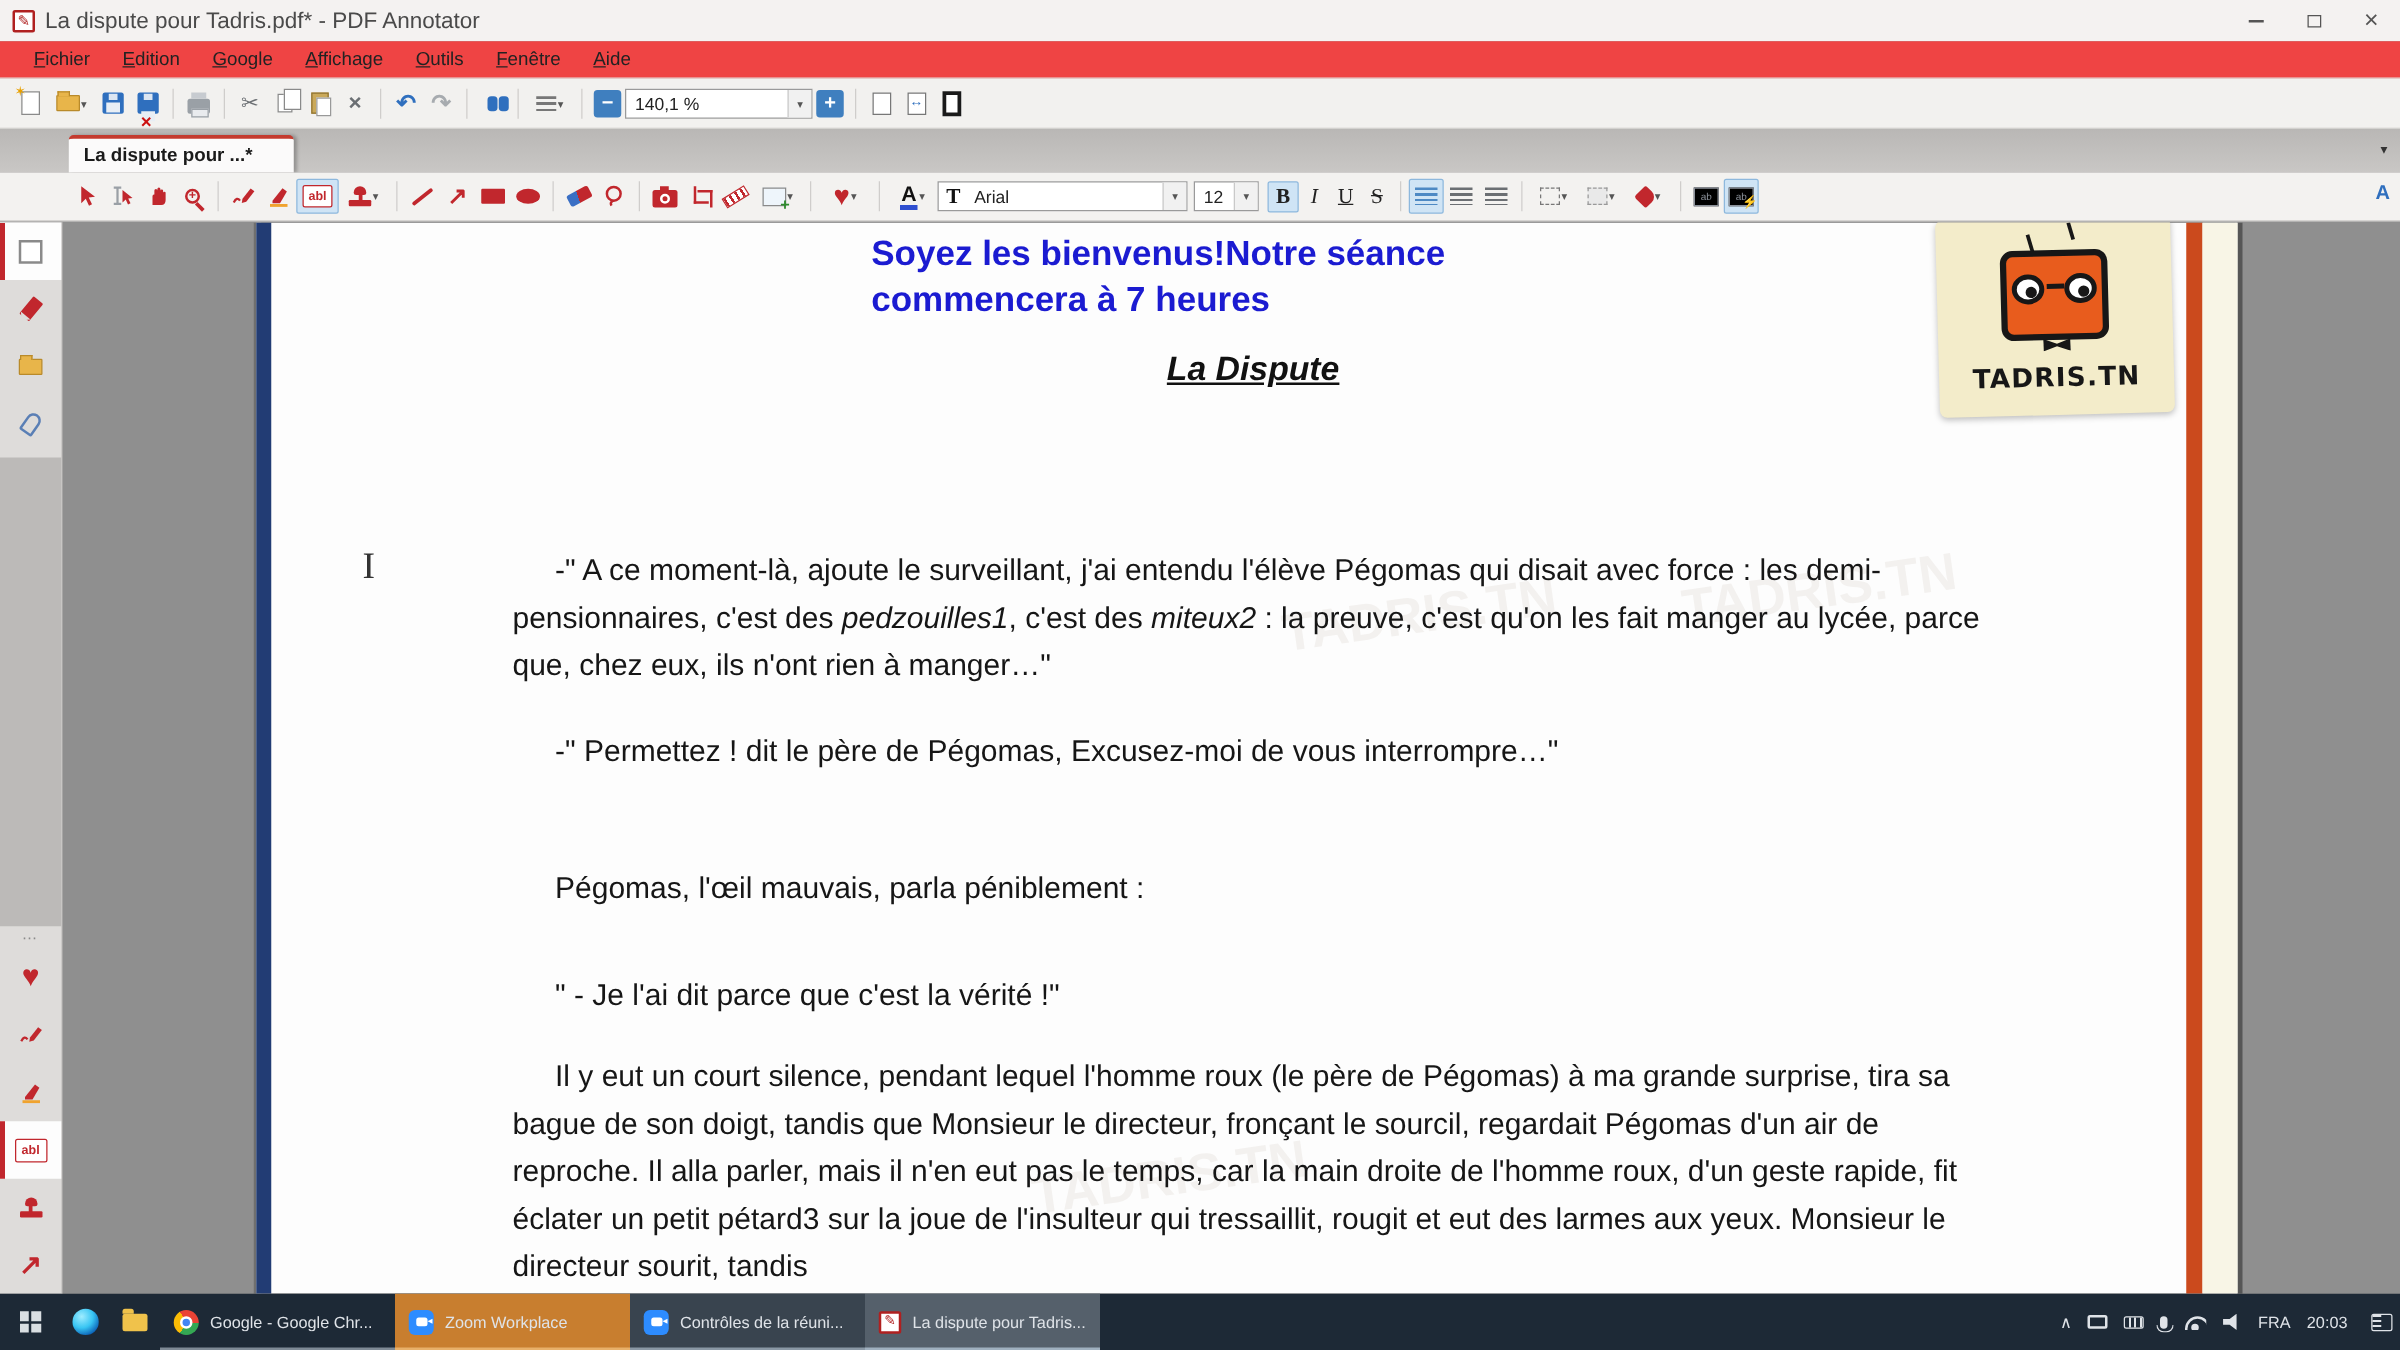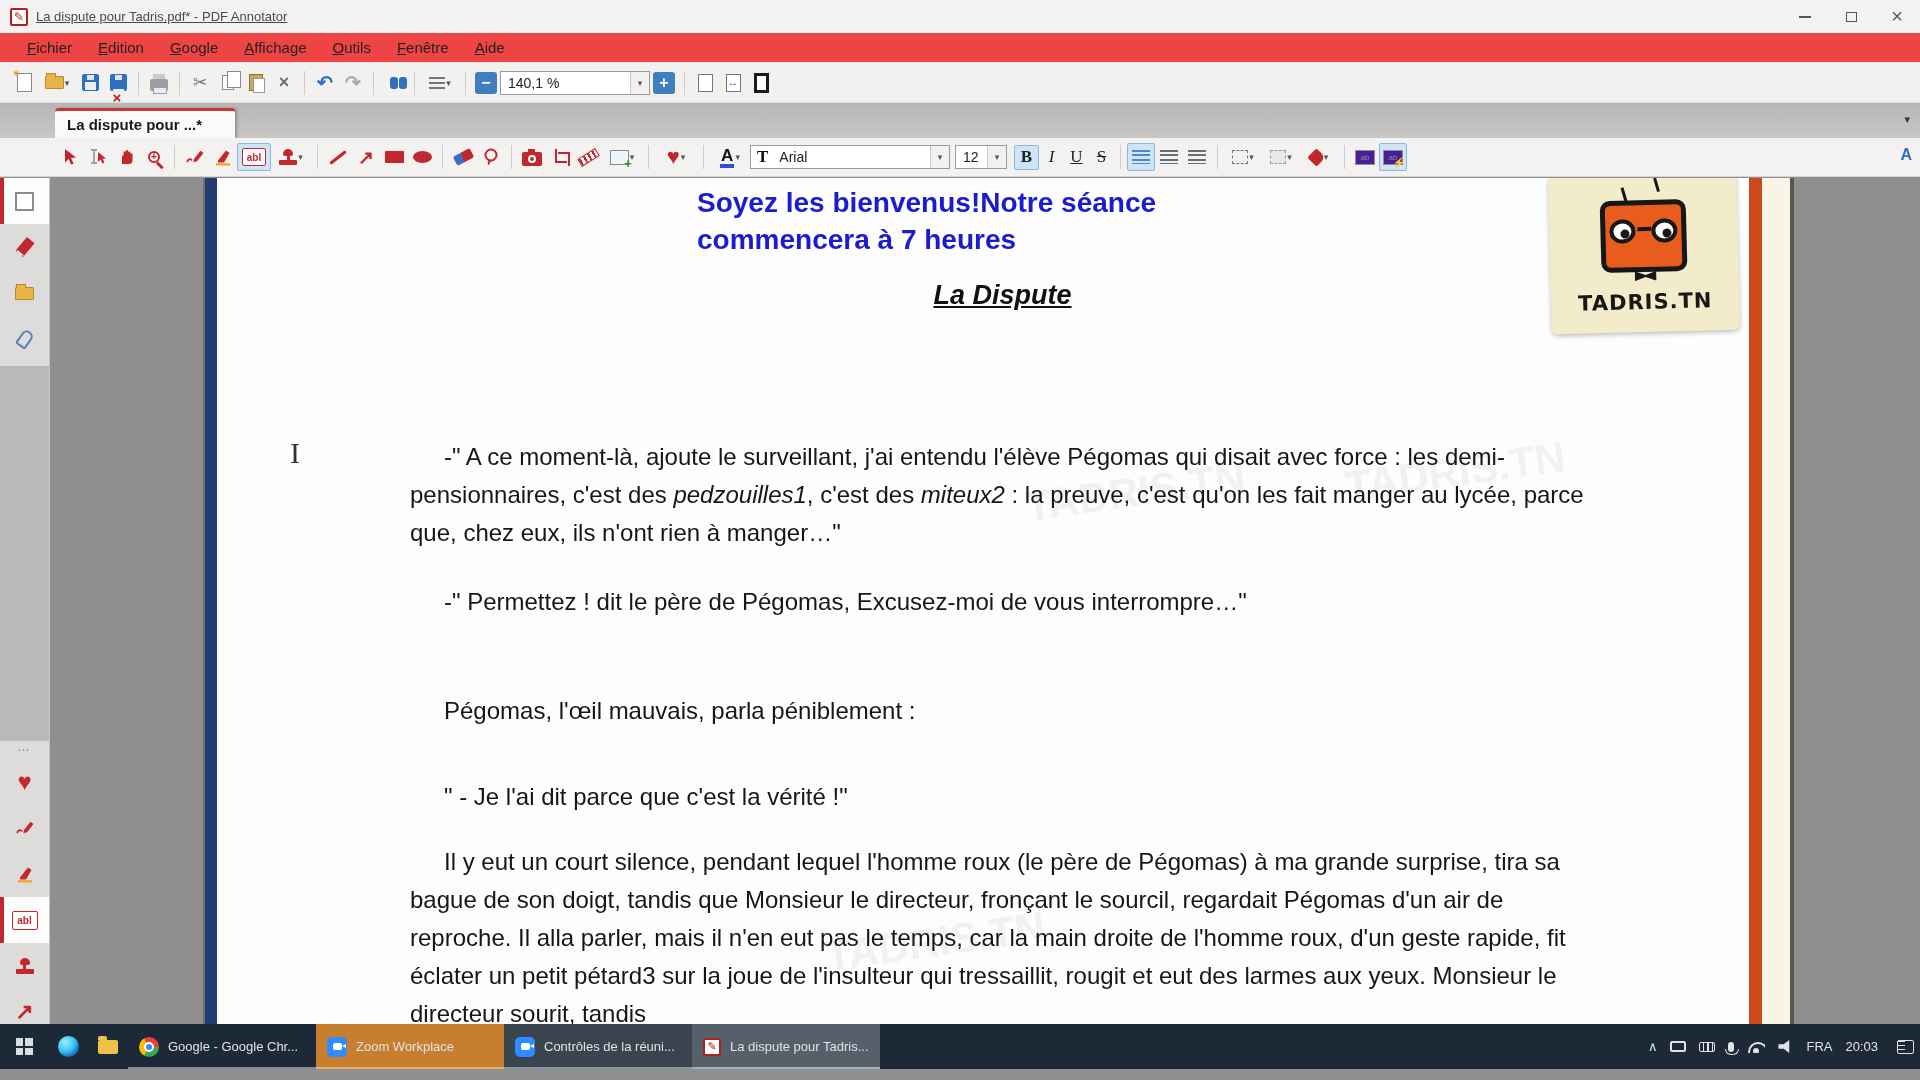--- a/index.html
+++ b/index.html
@@ -4,21 +4,21 @@
 <style>
   * { margin:0; padding:0; box-sizing:border-box; }
   html,body { width:1920px; height:1080px; overflow:hidden; background:#888;
               font-family:"Liberation Sans", sans-serif; }
   .screen { position:relative; width:1920px; height:1080px; background:#8f8f8f; }
 
   
   .titlebar { height:33px; background:#f4f2f1; display:flex; align-items:center; padding-left:10px; }
   .appicon { width:18px; height:18px; background:#fff; border:2px solid #b02020; border-radius:2px;
              color:#b02020; font-size:12px; line-height:14px; text-align:center; margin-right:8px; }
-  .titletext { font-size:13px; color:#4a4a4a;text-decoration:underline; }
+  .titletext { font-size:18px; color:#4a4a4a; }
   .wincontrols { margin-left:auto; display:flex; height:100%; }
   .winbtn { width:46px; height:100%; display:flex; align-items:center; justify-content:center; color:#555; font-size:15px; }
   .winbtn .bar { width:12px; height:2px; background:#555; }
   .winbtn .restore { width:11px; height:10px; border:1.5px solid #555; }
 
   
   .menubar { height:30px; background:#ef4444; display:flex; align-items:center; padding-left:14px; border-bottom:1px solid #e3e1df; }
   .menu-item { font-size:15px; color:#222; padding:3px 13px; }
   .menu-item::first-letter { text-decoration:underline; }
 
@@ -98,21 +98,21 @@
   .fmtbtn.b { font-weight:bold; }
   .fmtbtn.i { font-style:italic; }
   .fmtbtn.u { text-decoration:underline; }
   .fmtbtn.s { text-decoration:line-through; }
   .fmtbtn.sel { background:#cfe4f5; border:1px solid #8db8dd; border-radius:2px; }
   .alignico { width:18px; height:14px; background:repeating-linear-gradient(#6b6f73 0 2px, transparent 2px 4.5px); }
   .alignico.blue { background:repeating-linear-gradient(#4d89c4 0 2px, transparent 2px 4.5px); }
   .borderico { width:16px; height:14px; border:1.5px dashed #777; }
   .fillico { width:16px; height:14px; border:1.5px dashed #999; background:#e9e9e9; }
   .bucketico { width:13px; height:13px; background:#c1272d; transform:rotate(45deg); border-radius:2px 6px 2px 2px; }
-  .noteico { width:20px; height:15px; border:1.5px solid #8a9099; background:#4c1d95; position:relative; font-size:8px; color:#8a9099; text-align:center; line-height:13px; }
+  .noteico { width:20px; height:15px; border:1.5px solid #8a9099; background:#000000; position:relative; font-size:8px; color:#8a9099; text-align:center; line-height:13px; }
   .noteico.flash::after { content:"⚡"; position:absolute; right:-4px; bottom:-5px; font-size:10px; color:#e8a000; }
   .ann-right { position:absolute; right:8px; top:8px; font-size:16px; font-weight:bold; color:#2f6fbe; }
 
   
   .main { position:absolute; top:178px; bottom:45px; left:0; right:0; display:flex; }
   .sidebar { width:50px; background:#dedcda; border-right:1px solid #c6c4c2; display:flex; flex-direction:column; align-items:stretch; }
   .side-item { height:46px; display:flex; align-items:center; justify-content:center; position:relative; }
   .side-item.sel { background:#fdfdfd; box-shadow:inset 4px 0 0 #c1272d; }
   .side-gap { flex:1; background:#bcbab8; margin:4px 0; }
   .ico-sq { width:19px; height:19px; background:#fff; border:2px solid #8a8a8a; }
@@ -149,21 +149,21 @@
   .logo-face::before { content:""; position:absolute; top:-18px; left:18px; width:3px; height:14px; background:#171717; transform:rotate(-15deg); box-shadow:34px 0 0 #171717; }
   .logo-eye { position:absolute; top:14px; width:26px; height:24px; background:#fff; border:4px solid #171717; border-radius:50%; }
   .logo-eye::after { content:""; position:absolute; top:6px; left:7px; width:9px; height:9px; background:#171717; border-radius:50%; }
   .logo-eye.l { left:4px; } .logo-eye.r { right:4px; }
   .logo-bridge { position:absolute; top:22px; left:32px; width:14px; height:4px; background:#171717; }
   .logo-bow { position:absolute; bottom:-14px; left:28px; width:22px; height:10px; background:#171717; clip-path:polygon(0 0,50% 40%,100% 0,100% 100%,50% 60%,0 100%); }
   .logo-caption { margin-top:18px; font-weight:bold; font-size:21px; letter-spacing:1px; color:#171717; font-family:"DejaVu Sans", sans-serif; }
   .textcursor { position:absolute; left:240px; top:258px; font-family:"Liberation Serif", serif; font-size:30px; color:#333; }
 
   
-  .taskbar { position:absolute; left:0; bottom:11px; width:1920px; height:45px; background:#1d2936; display:flex; align-items:stretch; color:#dfe3e8; }
+  .taskbar { position:absolute; left:0; bottom:0; width:1920px; height:45px; background:#1d2936; display:flex; align-items:stretch; color:#dfe3e8; }
   .tbtn { display:flex; align-items:center; justify-content:center; width:48px; }
   .winlogo { width:17px; height:17px; display:grid; grid-template-columns:1fr 1fr; grid-template-rows:1fr 1fr; gap:2px; }
   .winlogo span { background:#d9dee2; }
   .edgeico { width:21px; height:21px; border-radius:50%; background:radial-gradient(circle at 35% 30%, #9fecff, #38c5f3 45%, #0c63b8 78%, #0a4d8c); }
   .expico { width:20px; height:14px; background:#f0c24b; border-radius:2px; position:relative; }
   .expico::before { content:""; position:absolute; top:-4px; left:0; width:9px; height:4px; background:#f0c24b; border-radius:2px 2px 0 0; }
   .taskbtn { display:flex; align-items:center; gap:9px; padding:0 11px; width:188px; font-size:13px; }
   .taskbtn .lbl { overflow:hidden; text-overflow:ellipsis; white-space:nowrap; }
   .taskbtn.underline { box-shadow:inset 0 -2px 0 #7e8a96; }
   .taskbtn.orange { background:#c87e2f; box-shadow:inset 0 -2px 0 #e8b06a; }

